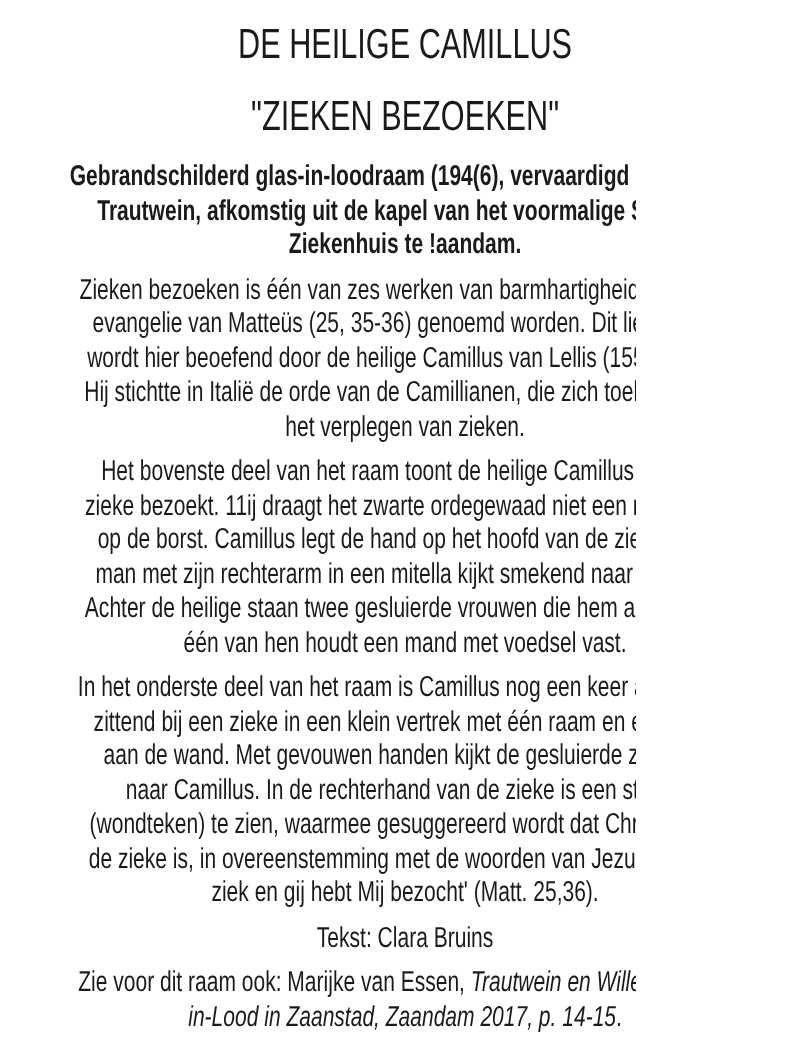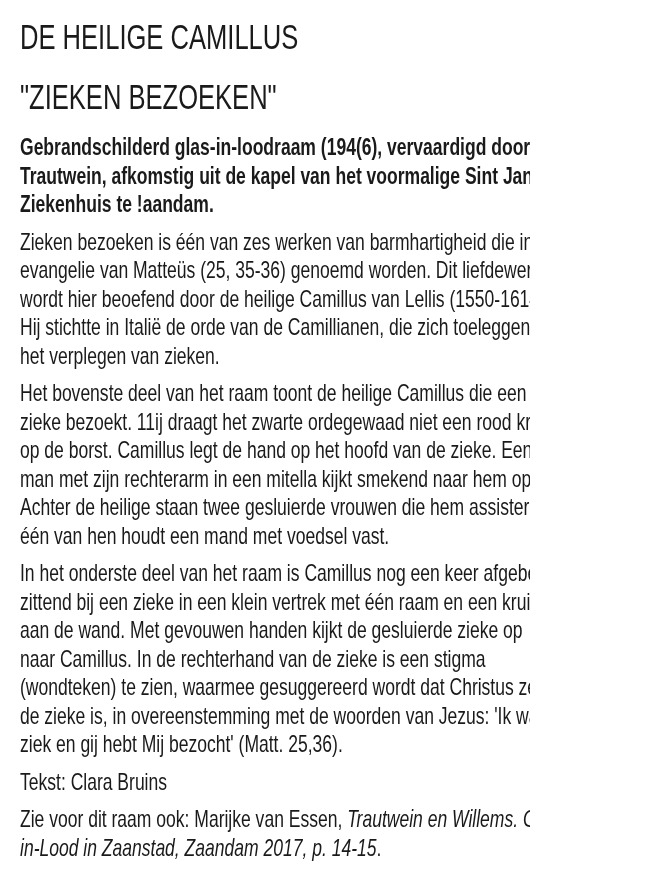--- a/index.html
+++ b/index.html
@@ -14,20 +14,21 @@
     font-family: "Liberation Sans", "DejaVu Sans", sans-serif;
     color: #1a1a1a;
   }
   .page {
     width: 530px;
     height: 883px;
     background: #ffffff;
     padding: 16px 0 0 20px;
     box-sizing: border-box;
     overflow: hidden;
+    text-align: center;
   }
   
   .scale {
     width: 870px;
     transform: scaleX(0.73);
     transform-origin: top left;
   }
   h1.doc-title {
     font-size: 35px;
     font-weight: 400;

